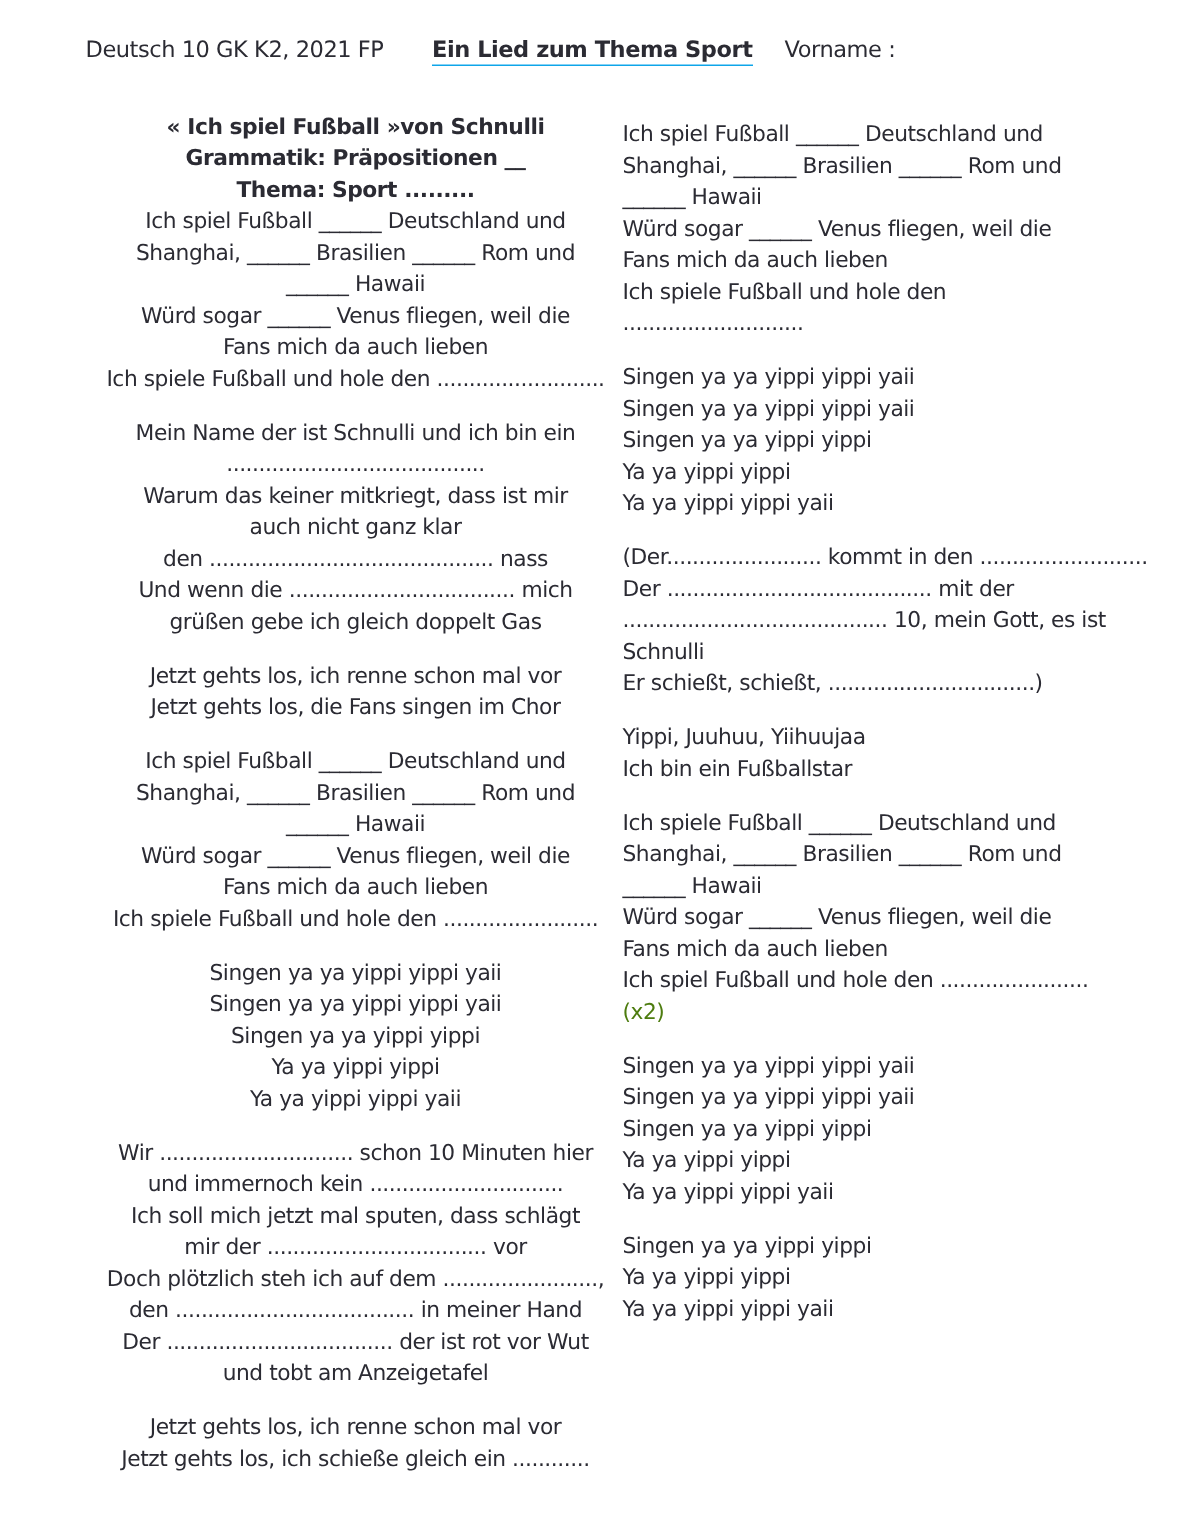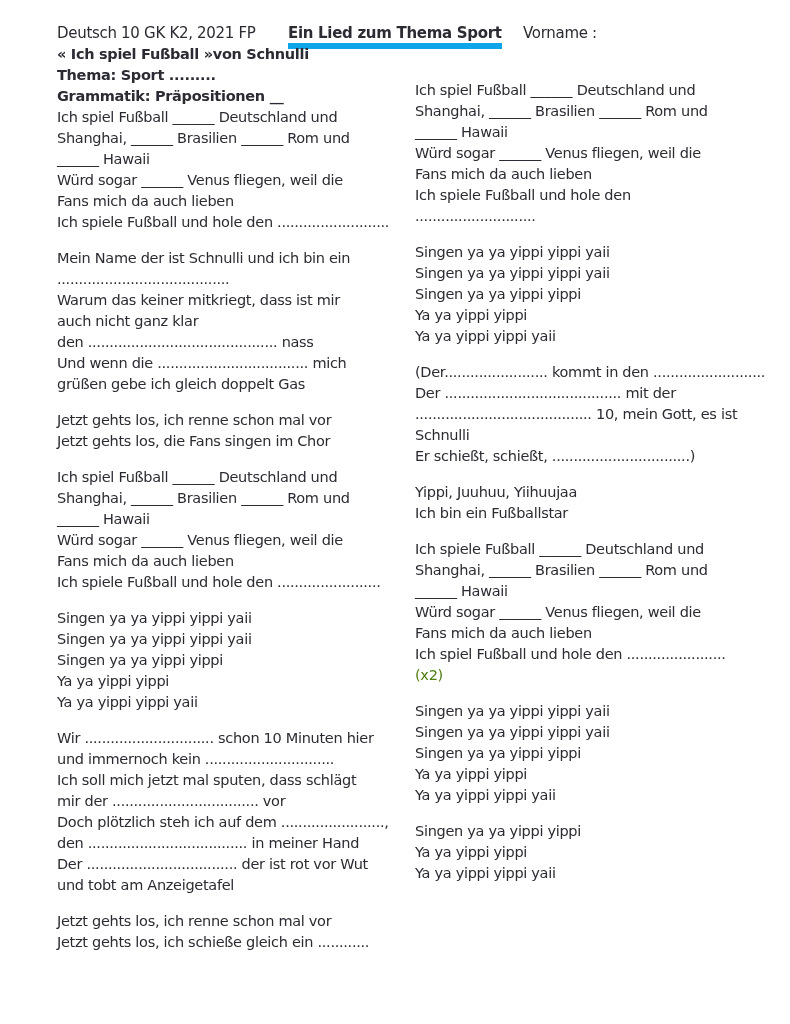--- a/index.html
+++ b/index.html
@@ -20,29 +20,29 @@
     position: absolute;
     top: 24px;
     font-size: 15px;
     white-space: pre;
     letter-spacing: -0.3px;
   }
   .hdr-course { left: 57px; }
   .hdr-title {
     left: 288px;
     font-weight: bold;
-    border-bottom: 6px solid #0ea5e9;
+    border-bottom: 1px solid #0ea5e9;
     padding-bottom: 1px;
   }
   .hdr-name { left: 523px; }
   .col {
     position: absolute;
     width: 360px;
   }
-  .col-left { left: 57px; top: 44px; }
+  .col-left { left: 57px; top: 75px; text-align: center; }
   .col-right { left: 415px; top: 80px; }
   .stanza { margin: 0 0 15px 0; }
   .line {
     font-size: 14.5px;
     line-height: 21px;
     white-space: pre;
     letter-spacing: -0.3px;
   }
   .line.bold { font-weight: bold; }
   .line.muted { color: #4d7c0f; }
@@ -51,22 +51,22 @@
 <body>
 
 <div class="page">
   <div class="hdr-item hdr-course">Deutsch 10 GK K2, 2021 FP</div>
   <div class="hdr-item hdr-title">Ein Lied zum Thema Sport</div>
   <div class="hdr-item hdr-name">Vorname :</div>
 
   <div id="left-col" class="col col-left">
       <div class="stanza">
         <div class="line bold">« Ich spiel Fußball »von Schnulli</div>
+        <div class="line bold">Grammatik: Präpositionen __</div>
         <div class="line bold">Thema: Sport .........</div>
-        <div class="line bold">Grammatik: Präpositionen __</div>
         <div class="line">Ich spiel Fußball ______ Deutschland und</div>
         <div class="line">Shanghai, ______ Brasilien ______ Rom und</div>
         <div class="line">______ Hawaii</div>
         <div class="line">Würd sogar ______ Venus fliegen, weil die</div>
         <div class="line">Fans mich da auch lieben</div>
         <div class="line">Ich spiele Fußball und hole den ..........................</div>
       </div>
       <div class="stanza">
         <div class="line">Mein Name der ist Schnulli und ich bin ein</div>
         <div class="line">........................................</div>

